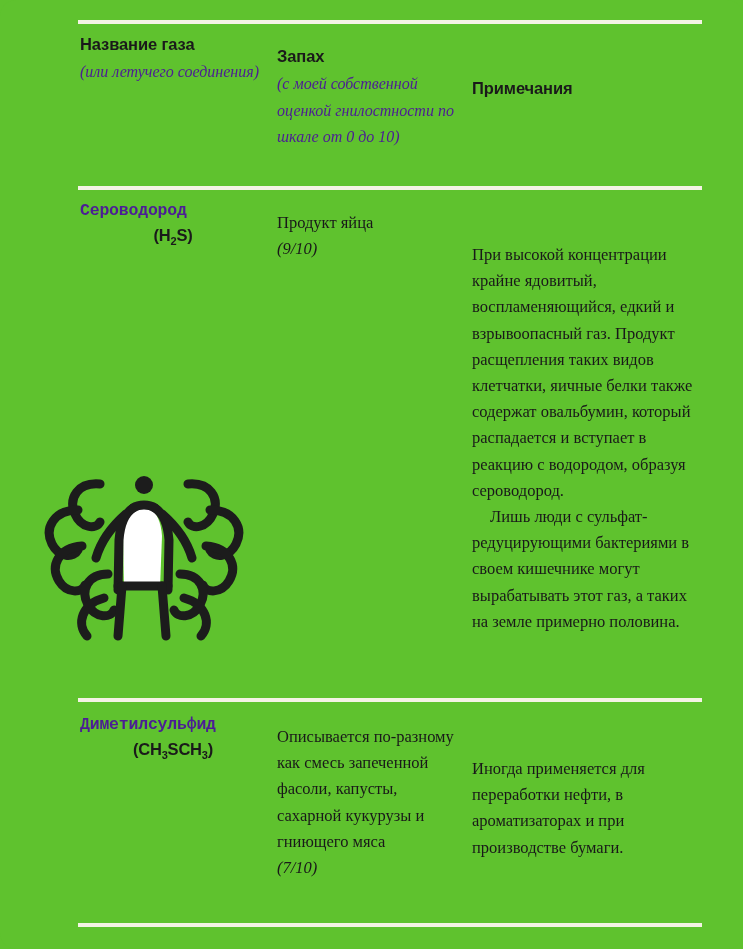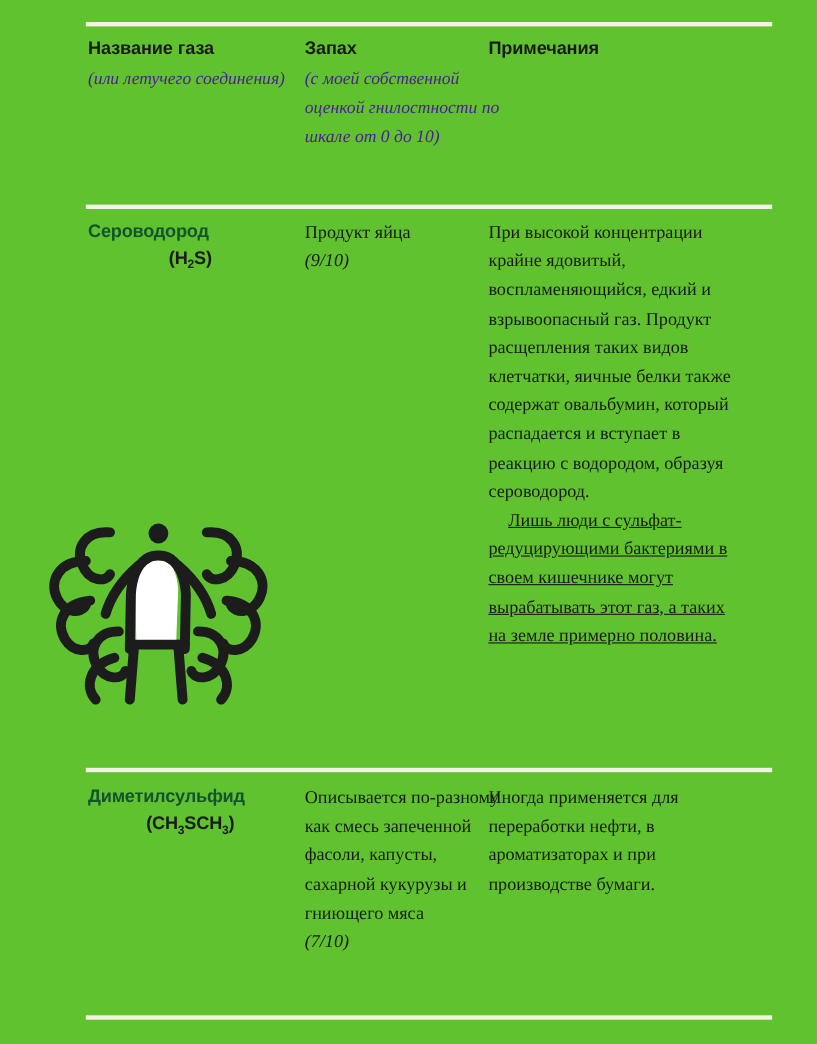--- a/index.html
+++ b/index.html
@@ -51,22 +51,22 @@
   }
   .row-header { top: 32px; }
   .row-1      { top: 198px; }
   .row-2      { top: 712px; }
 
   .cell {
     position: absolute;
     top: 0;
   }
   .col-name  { left: 80px;  width: 186px; }
-  .col-odor  { left: 277px; width: 180px; }
-  .col-notes { left: 444px; width: 230px; }
+  .col-odor  { left: 277px; width: 180px; margin-top: 12px; }
+  .col-notes { left: 472px; width: 230px; margin-top: 44px; }
 
   
   .hdr-bold {
     font-family: "Liberation Sans", sans-serif;
     font-weight: bold;
     font-size: 16.5px;
     color: #1A1A1A;
     line-height: 25px;
     letter-spacing: -0.1px;
     margin: 0 0 2px 0;
@@ -75,24 +75,24 @@
   .hdr-italic {
     font-family: "Liberation Serif", serif;
     font-style: italic;
     font-size: 16px;
     color: #4c1d95;
     line-height: 26.5px;
     margin: 0;
   }
 
   .gas-name {
-    font-family: Liberation Sans, sans-serif;
+    font-family: Liberation Mono, monospace;
     font-weight: bold;
     font-size: 16.5px;
-    color: #14532d;
+    color: #4c1d95;
     line-height: 25px;
     letter-spacing: -0.2px;
     margin: 0;
   }
   .gas-formula {
     font-family: "Liberation Sans", sans-serif;
     font-weight: bold;
     font-size: 16.5px;
     color: #1A1A1A;
     line-height: 25px;
@@ -121,21 +121,20 @@
   .notes-p {
     font-family: "Liberation Serif", serif;
     font-size: 16.5px;
     color: #191919;
     line-height: 26.2px;
     margin: 0;
     text-align: left;
   }
   .notes-p.indent {
     text-indent: 18px;
-    text-decoration: underline;
   }
 
   
   .illustration {
     position: absolute;
     left: 38px;
     top: 462px;
     width: 212px;
     height: 186px;
   }

